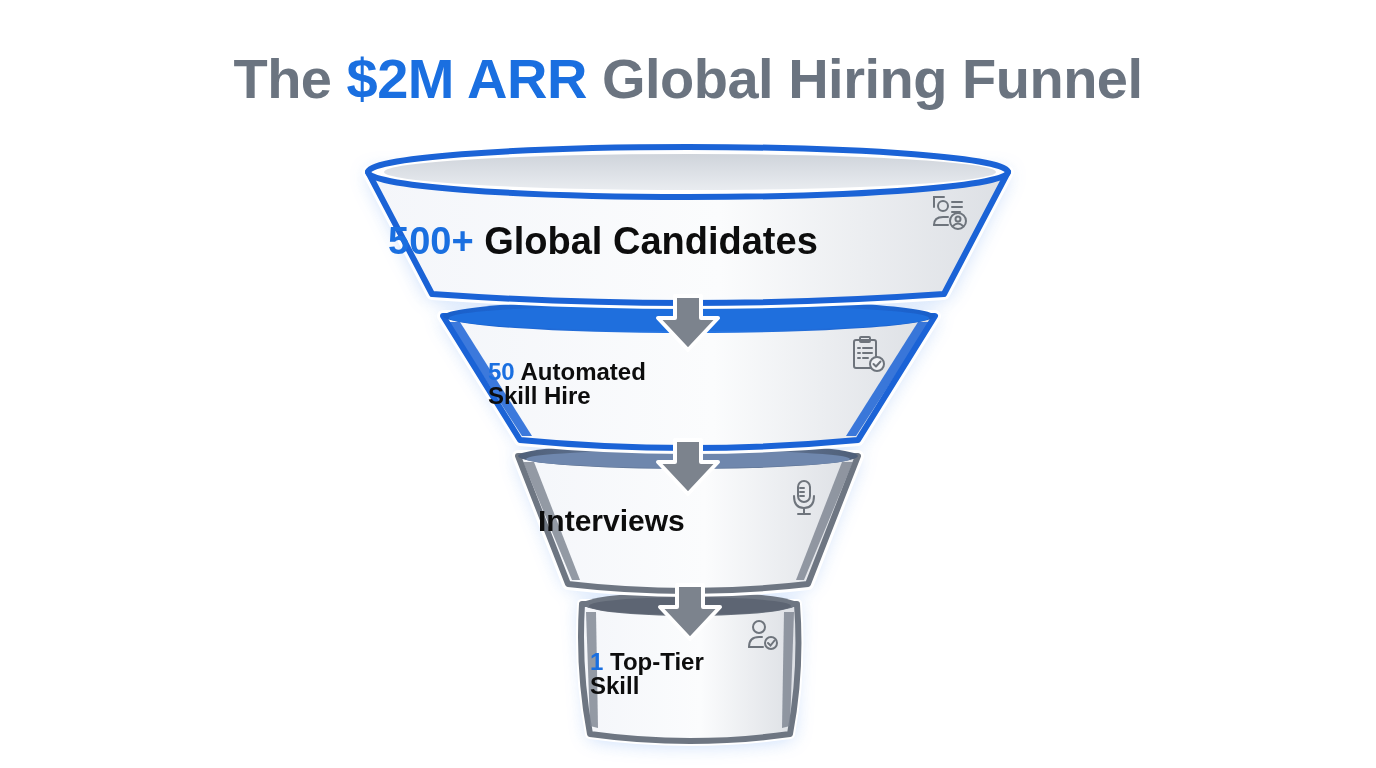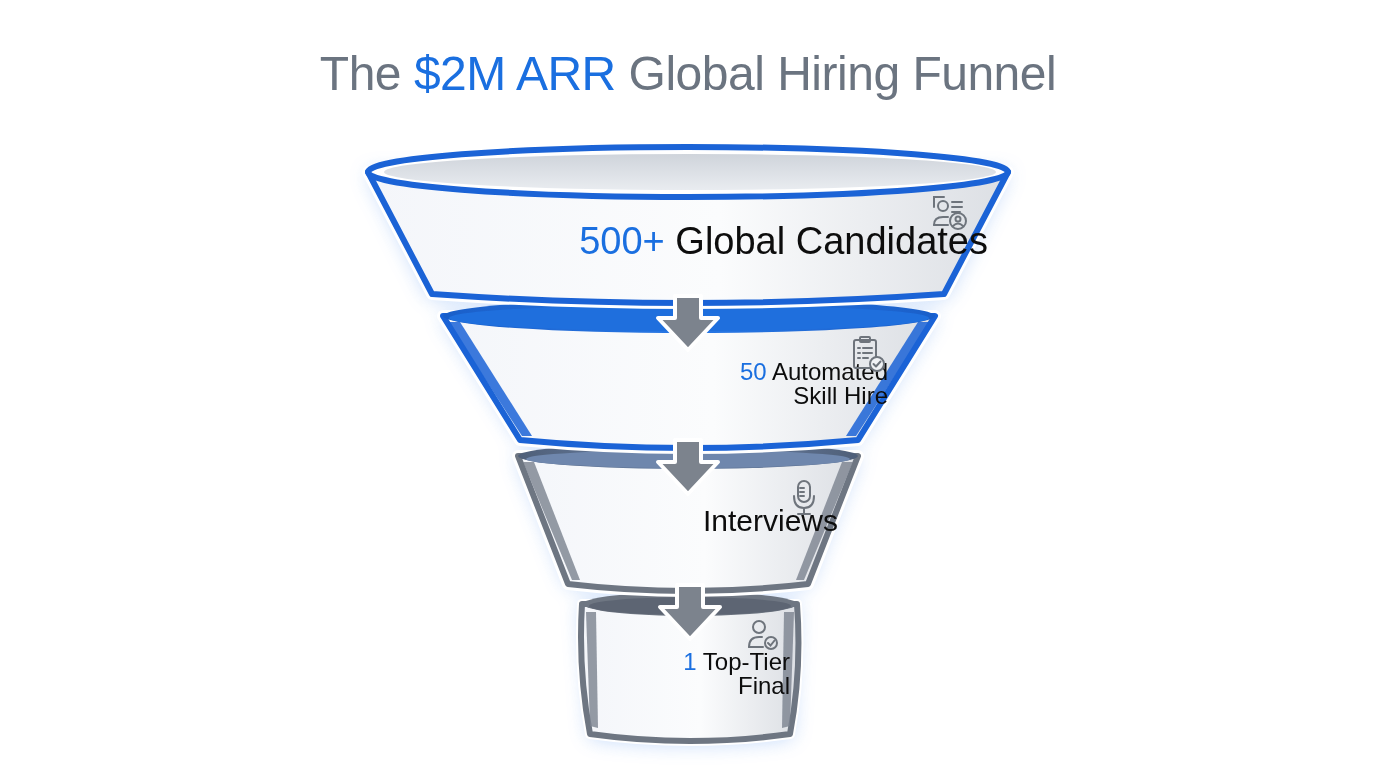--- a/index.html
+++ b/index.html
@@ -4,27 +4,27 @@
 <style>
   html, body { margin: 0; padding: 0; }
   body {
     width: 1376px; height: 768px; overflow: hidden;
     background: #ffffff;
     font-family: "Liberation Sans", "DejaVu Sans", sans-serif;
     position: relative;
   }
   .title {
     position: absolute; left: 0; top: 46px; width: 1376px;
-    text-align: center; font-size: 48px; font-weight: 400;
+    text-align: center; font-size: 56px; font-weight: 700;
     color: #6b7480; letter-spacing: -0.5px;
   }
   .title .accent { color: #1a6fe0; }
   svg.funnel { position: absolute; left: 0; top: 0; }
   .label {
-    position: absolute; text-align: right; font-weight: 400;
+    position: absolute; text-align: left; font-weight: 700;
     color: #0d0d0d; line-height: 1.02;
   }
   .label .num { color: #1a6fe0; }
   .icon { position: absolute; }
 </style>
 </head>
 <body>
 
 <div class="title">
   <span>The </span><span class="accent">$2M ARR</span><span> Global Hiring Funnel</span>
@@ -116,21 +116,21 @@
   <div><span class="num">50</span><span> Automated</span></div>
   <div>Skill Hire</div>
 </div>
 
 <div class="label" style="left:538px; top:506px; width:300px; font-size:30px;">
   <div>Interviews</div>
 </div>
 
 <div class="label" style="left:590px; top:650px; width:200px; font-size:24px;">
   <div><span class="num">1</span><span> Top-Tier</span></div>
-  <div>Final</div>
+  <div>Skill</div>
 </div>
 
 <svg class="icon" style="left:930px; top:193px;" width="40" height="40" viewBox="0 0 40 40" fill="none" stroke="#6e747c" stroke-width="2" stroke-linecap="round">
   <path d="M4 14 V4 H14"></path>
   <circle cx="13" cy="13" r="5"></circle>
   <path d="M22 9 H32 M22 14 H32 M22 19 H30"></path>
   <path d="M4 32 Q4 24 13 24 H18"></path>
   <path d="M4 32 H18"></path>
   <circle cx="28" cy="28" r="8"></circle>
   <circle cx="28" cy="26" r="2.5"></circle>

